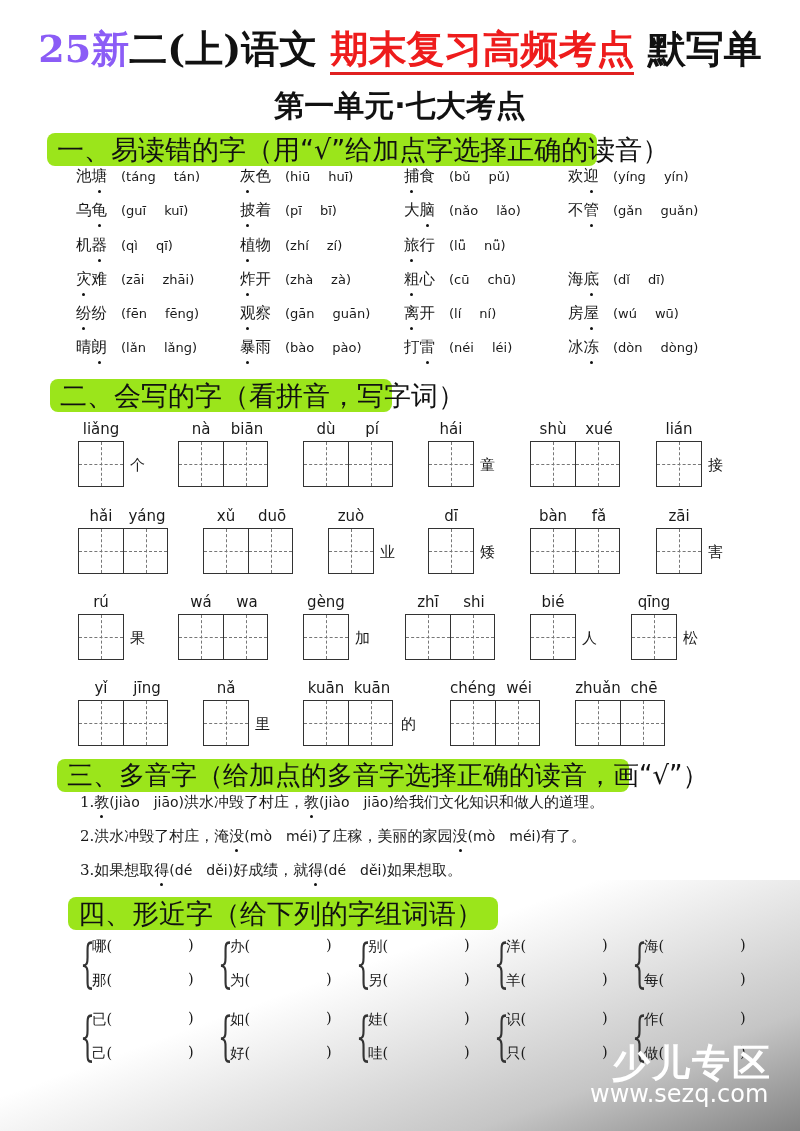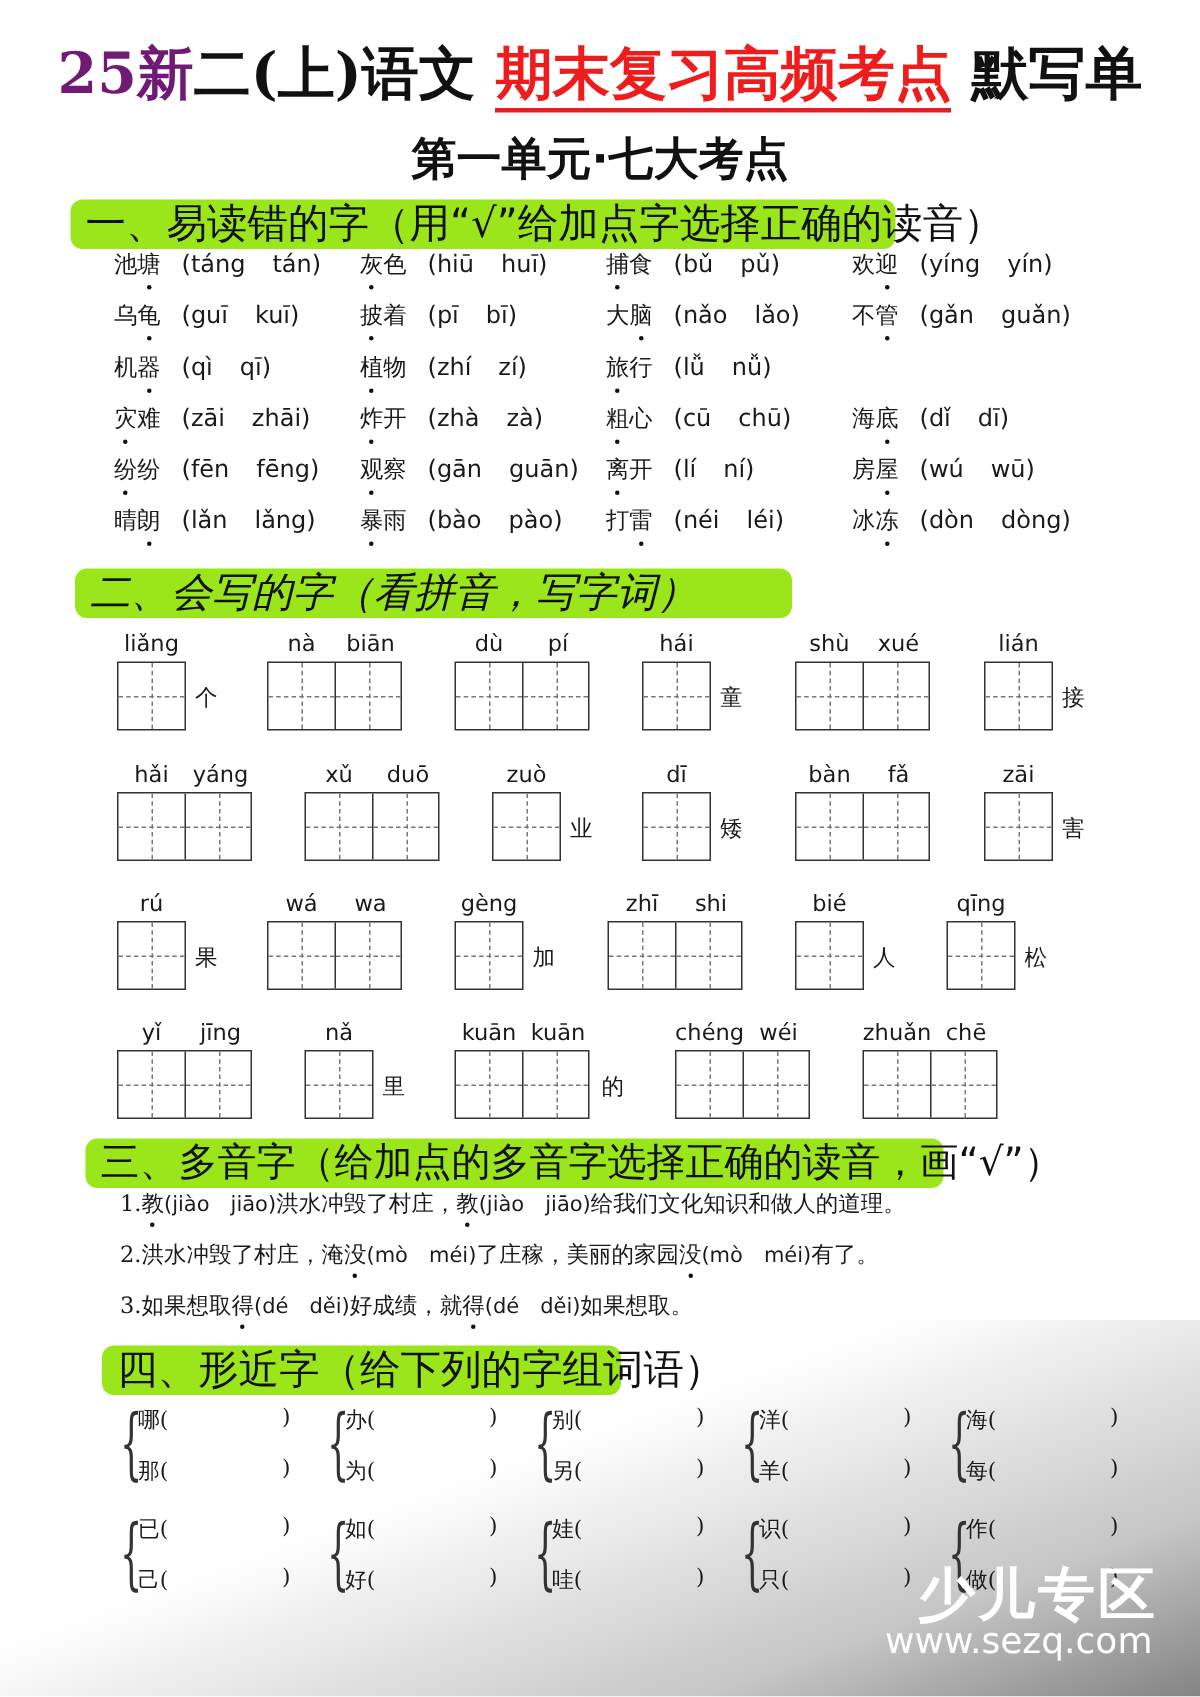--- a/index.html
+++ b/index.html
@@ -12,21 +12,21 @@
   .fade {
     position:absolute; left:0; top:880px; width:800px; height:251px;
     background: linear-gradient(160deg, rgba(255,255,255,0) 40%, rgba(150,150,150,0.55) 78%, rgba(110,110,110,0.85) 100%);
     pointer-events:none;
   }
   .title {
     position:absolute; top:24px; left:0; width:800px; text-align:center;
     font-family:"DejaVu Serif", "Liberation Serif", serif; font-weight:bold;
     font-size:38px; letter-spacing:0px; white-space:nowrap;
   }
-  .title .red { color:#701a75; }
+  .title .red { color:#8b5cf6; }
   .title .hl { color:#ee1c1c; border-bottom:3px solid #e02020; padding-bottom:1px; }
   .title .blk { color:#111; }
   .subtitle {
     position:absolute; top:86px; left:0; width:800px; text-align:center;
     font-weight:bold; font-size:30px; color:#111;
   }
   .sec-head {
     position:absolute; height:33px; line-height:33px; background:#9be51b;
     border-radius:8px; padding:0 10px 0 10px; font-size:27px; color:#111;
     white-space:nowrap; box-sizing:border-box;
@@ -34,21 +34,21 @@
   
   .s1 { position:absolute; left:76px; top:166px; width:700px; }
   .s1 .row { height:34.3px; display:flex; }
   .s1 .cell { width:164px; font-size:15.5px; position:relative; white-space:nowrap; }
   .s1 .word { letter-spacing:0; }
   .dot { position:relative; display:inline-block; }
   .dot::after {
     content:""; position:absolute; left:50%; bottom:-6px; width:3px; height:3px;
     margin-left:-1.5px; background:#111; border-radius:50%;
   }
-  .s1 .py { font-family:"DejaVu Sans", sans-serif; font-size:16px;padding-left:14px; }
+  .s1 .py { font-family:"DejaVu Sans", sans-serif; font-size:13px;padding-left:14px; }
   .gap { display:inline-block; width:18px; }
   
   .wb { position:absolute; }
   .wb .pys { position:absolute; top:0; left:0; font-size:15px; white-space:nowrap; display:flex;justify-content:center; }
   .wb .pys span { width:46px; text-align:center; display:inline-block; }
   .boxes { position:absolute; top:21px; left:0; display:flex; border:1.5px solid #333; }
   .box {
     width:44px; height:44px; position:relative; box-sizing:border-box;
   }
   .box + .box { border-left:1.5px solid #333; }
@@ -118,21 +118,21 @@
       <div class="cell"><span class="word"><span class="">房</span><span class="dot">屋</span></span><span class="py">(<span>wú</span><span class="gap"></span><span>wū</span>)</span></div>
     </div>
     <div class="row">
       <div class="cell"><span class="word"><span class="">晴</span><span class="dot">朗</span></span><span class="py">(<span>lǎn</span><span class="gap"></span><span>lǎng</span>)</span></div>
       <div class="cell"><span class="word"><span class="dot">暴</span><span class="">雨</span></span><span class="py">(<span>bào</span><span class="gap"></span><span>pào</span>)</span></div>
       <div class="cell"><span class="word"><span class="">打</span><span class="dot">雷</span></span><span class="py">(<span>néi</span><span class="gap"></span><span>léi</span>)</span></div>
       <div class="cell"><span class="word"><span class="">冰</span><span class="dot">冻</span></span><span class="py">(<span>dòn</span><span class="gap"></span><span>dòng</span>)</span></div>
     </div>
   </div>
 
-<div class="sec-head" style="left:50px; top:379px; width:478px;font-style:italic;">二、会写的字（看拼音，写字词）</div>
+<div class="sec-head" style="left:50px; top:379px; width:342px;">二、会写的字（看拼音，写字词）</div>
 <div id="s2">
     <div class="wb" style="left: 78px; top: 420px;">
       <div class="pys">
         <span>liǎng</span>
       </div>
       <div class="boxes">
         <div class="box"></div>
       </div>
       <span class="suffix" style="left:52px">个</span>
     </div>
@@ -355,21 +355,21 @@
     <span>1.</span><span class="dot">教</span><span class="py">(jiào　jiāo)</span><span>洪水冲毁了村庄，</span><span class="dot">教</span><span class="py">(jiào　jiāo)</span><span>给我们文化知识和做人的道理。</span>
   </div>
   <div class="line">
     <span>2.</span><span>洪水冲毁了村庄，淹</span><span class="dot">没</span><span class="py">(mò　méi)</span><span>了庄稼，美丽的家园</span><span class="dot">没</span><span class="py">(mò　méi)</span><span>有了。</span>
   </div>
   <div class="line">
     <span>3.</span><span>如果想取</span><span class="dot">得</span><span class="py">(dé　děi)</span><span>好成绩，就</span><span class="dot">得</span><span class="py">(dé　děi)</span><span>如果想取。</span>
   </div>
 </div>
 
-<div class="sec-head" style="left:68px; top:897px; width:346px;">四、形近字（给下列的字组词语）</div>
+<div class="sec-head" style="left:68px; top:897px; width:430px;">四、形近字（给下列的字组词语）</div>
 <div id="s4">
     <div class="grp" style="left: 80px; top: 937px;">
       <span class="brace">{</span>
       <div class="item t"><span>哪</span><span>(</span><span class="paren-r">)</span></div>
       <div class="item b"><span>那</span><span>(</span><span class="paren-r">)</span></div>
     </div>
     <div class="grp" style="left: 218px; top: 937px;">
       <span class="brace">{</span>
       <div class="item t"><span>办</span><span>(</span><span class="paren-r">)</span></div>
       <div class="item b"><span>为</span><span>(</span><span class="paren-r">)</span></div>

